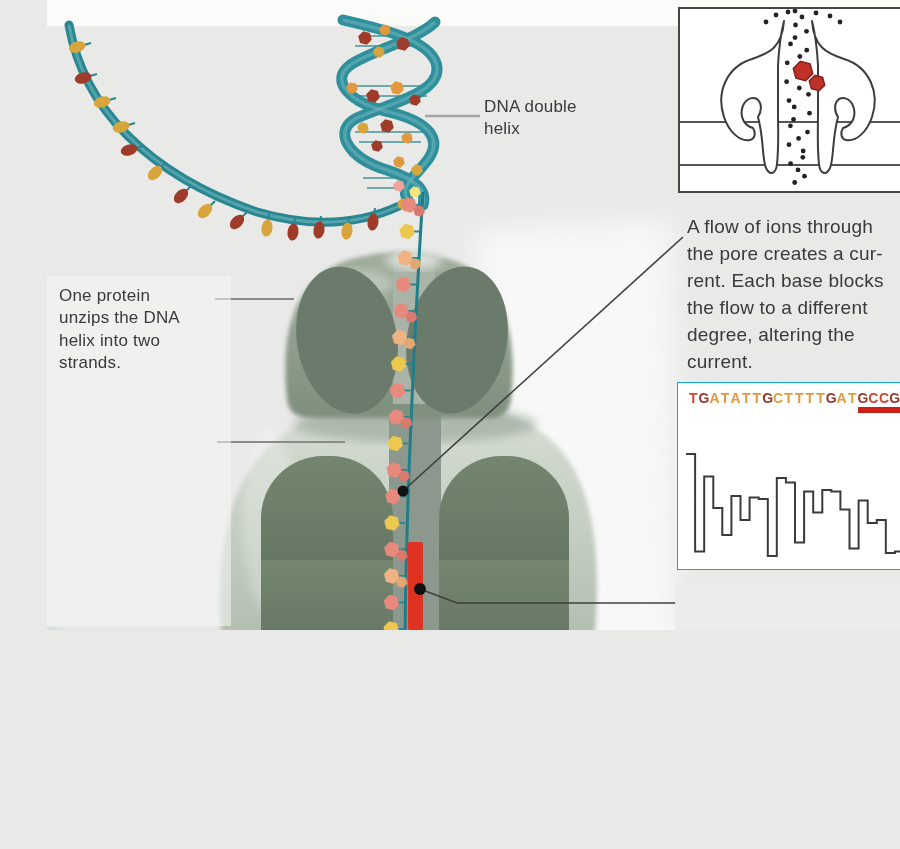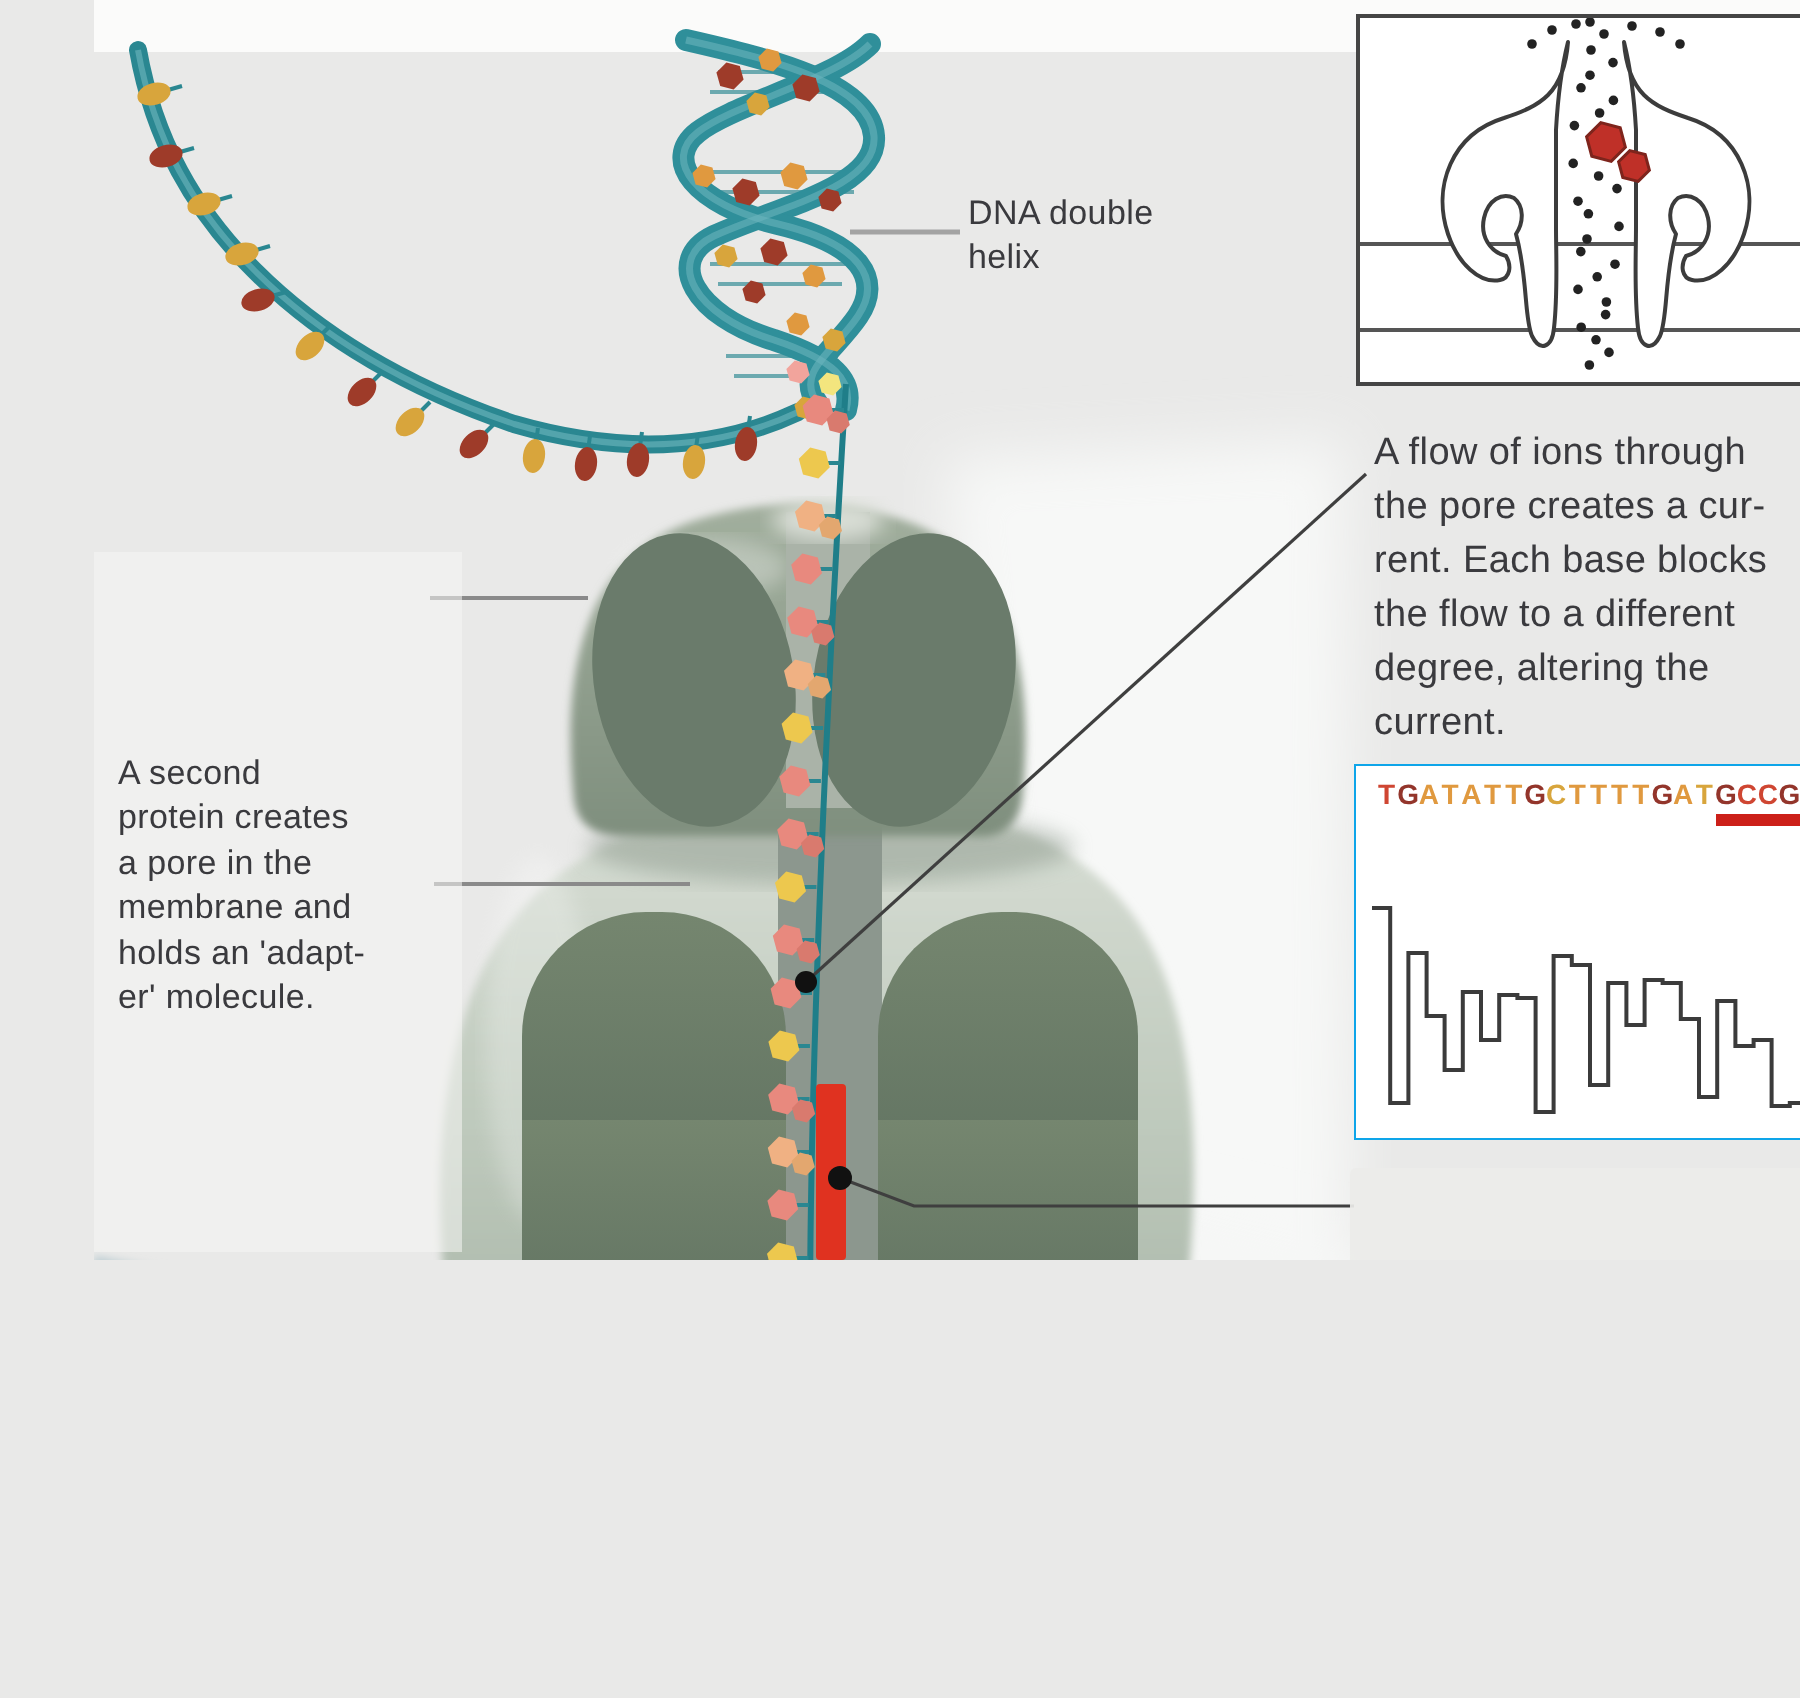--- a/index.html
+++ b/index.html
@@ -265,26 +265,24 @@
       <line x1="356" y1="491" x2="636" y2="237" stroke="#3f3f3f" stroke-width="1.6"></line>
       <circle cx="356" cy="491" r="5.5" fill="#111"></circle>
       <polyline points="373,589 410,603 630,603" fill="none" stroke="#3f3f3f" stroke-width="1.6"></polyline>
       <circle cx="373" cy="589" r="6" fill="#111"></circle>
     </g>
   </svg>
 
   <div id="panel-left"></div>
   <div class="cap cap-left" id="label-dna">DNA double
 helix</div>
-  <div class="cap cap-left" id="cap-pore">A second
-protein creates
-a pore in the
-membrane and
-holds an 'adapt-
-er' molecule.</div>
+  <div class="cap cap-left" id="cap-unzip">One protein
+unzips the DNA
+helix into two
+strands.</div>
   <div id="label-membrane">Membrane</div>
   <div class="cap cap-right" id="cap-ions">A flow of ions through
 the pore creates a cur-
 rent. Each base blocks
 the flow to a different
 degree, altering the
 current.</div>
   <div id="panel-adapter"></div>
 
   <div class="inset" id="inset-ions">

